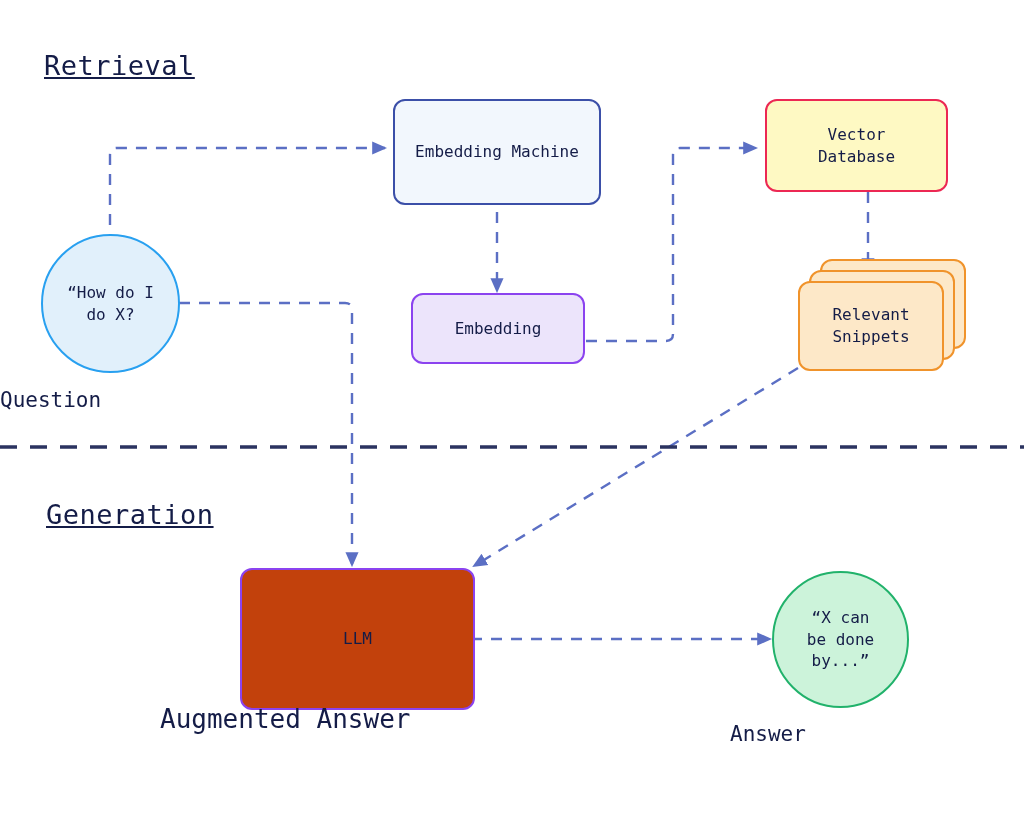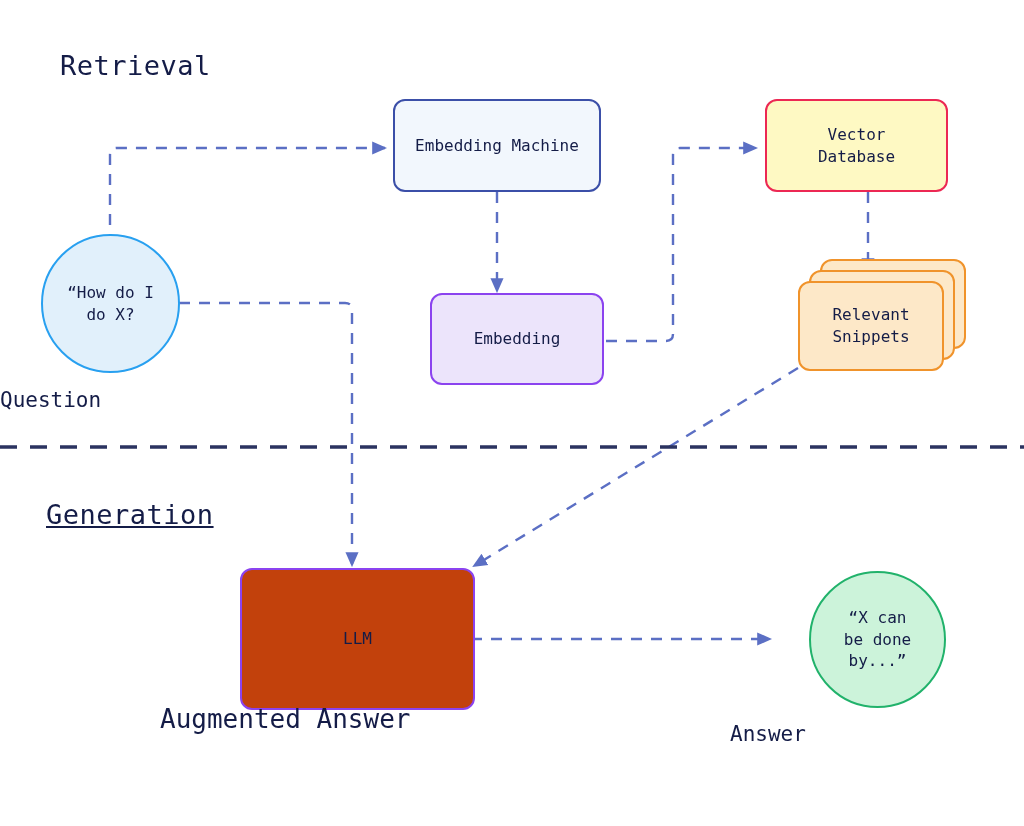--- a/index.html
+++ b/index.html
@@ -94,38 +94,38 @@
 
     <path d="M 798 368 L 474 566" fill="none" stroke="#5b6fc4" stroke-width="2.4" stroke-dasharray="11 9" marker-end="url(#arrow)"></path>
 
     <path d="M 179 303 L 345 303 Q 352 303 352 310 L 352 565" fill="none" stroke="#5b6fc4" stroke-width="2.4" stroke-dasharray="11 9" marker-end="url(#arrow)"></path>
 
     <path d="M 471 639 L 770 639" fill="none" stroke="#5b6fc4" stroke-width="2.4" stroke-dasharray="11 9" marker-end="url(#arrow)"></path>
 
     <path d="M 0 447 L 1024 447" fill="none" stroke="#2b3360" stroke-width="3.4" stroke-dasharray="17 13"></path>
   </svg>
 
-  <div class="section-label" style="left:60px; top:50px;">Retrieval</div>
+  <div class="section-label" style="left:44px; top:50px;text-decoration:underline;">Retrieval</div>
 
   <div class="section-label" style="left:46px; top:499px;text-decoration:underline;">Generation</div>
 
   <div class="node circle" style="left:41px; top:234px; width:139px; height:139px;
               background:#e1f0fb; border-color:#28a0f0;">
     <span>“How do I
 do X?</span>
   </div>
   <div class="caption" style="left:0px; top:388px; width:222px; font-size:21px;">Question</div>
 
-  <div class="node box" style="left:393px; top:99px; width:208px; height:93px;
+  <div class="node box" style="left:393px; top:99px; width:208px; height:106px;
               background:#f2f7fd; border-color:#3b4fa8;">
     <span>Embedding Machine</span>
   </div>
 
-  <div class="node box" style="left:411px; top:293px; width:174px; height:92px;
-              background:#ece4fb; border-color:#8b43ef;margin-left:19px;">
+  <div class="node box" style="left:411px; top:293px; width:174px; height:71px;
+              background:#ece4fb; border-color:#8b43ef;">
     <span>Embedding</span>
   </div>
 
   <div class="node box" style="left:765px; top:99px; width:183px; height:93px;
               background:#fef9c3; border-color:#ec2853;">
     <span>Vector
 Database</span>
   </div>
 
   <div style="position:absolute; left:798px; top:259px; width:168px; height:140px;text-decoration:underline;">
@@ -137,21 +137,21 @@
 Snippets</span>
     </div>
   </div>
 
   <div class="node box" style="left:240px; top:568px; width:235px; height:142px;
               background:#c2410c; border-color:#8b43ef;">
     <span>LLM</span>
   </div>
   <div class="caption" style="left:160px; top:704px; width:385px; font-size:26px;">Augmented Answer</div>
 
-  <div class="node circle" style="left:809px; top:571px; width:137px; height:137px;
+  <div class="node circle" style="left:772px; top:571px; width:137px; height:137px;
               background:#ccf3da; border-color:#21b26b;">
     <span>“X can
 be done
 by...”</span>
   </div>
   <div class="caption" style="left:730px; top:722px; width:222px; font-size:21px;">Answer</div>
 
 </div>
 
 </body></html>

